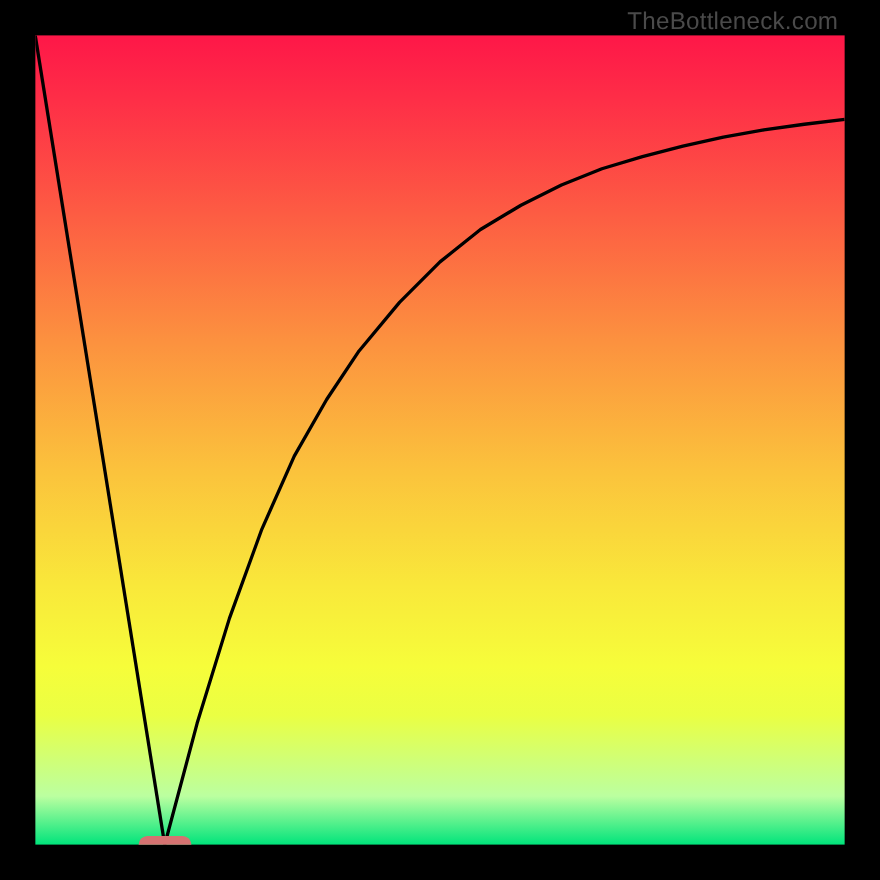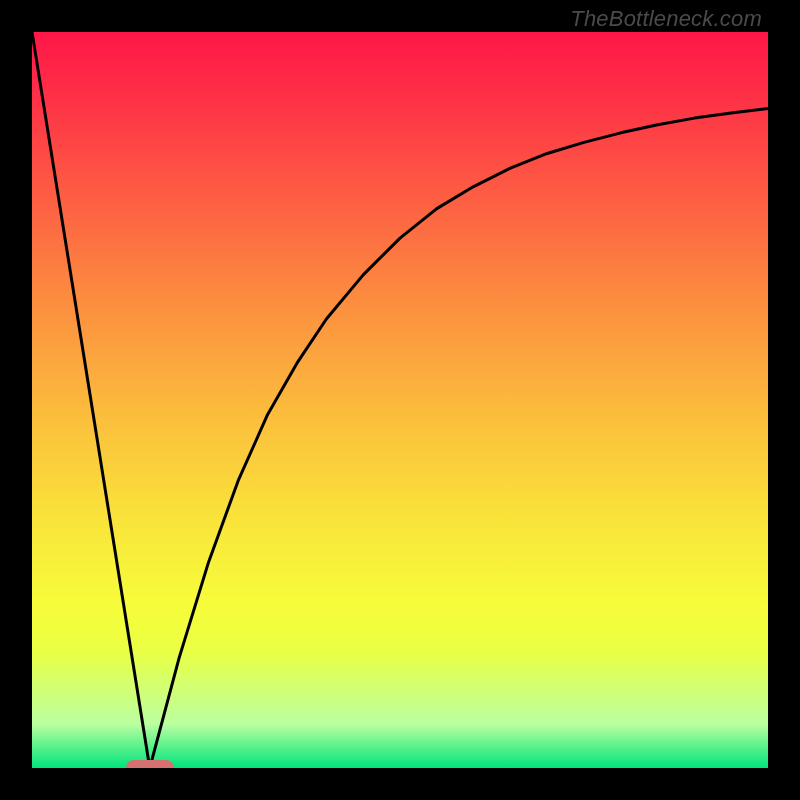--- a/index.html
+++ b/index.html
@@ -47,21 +47,20 @@
     );
   }
   .watermark {
     position: absolute;
     top: 6px;
     right: 38px;
     color: #4a4a4a;
     font-size: 22px;
     font-weight: 400;
     letter-spacing: 0.2px;
-    font-style: italic;
   }
   svg.curves {
     position: absolute;
     left: 0;
     top: 0;
     width: 100%;
     height: 100%;
   }
   .marker {
     position: absolute;

